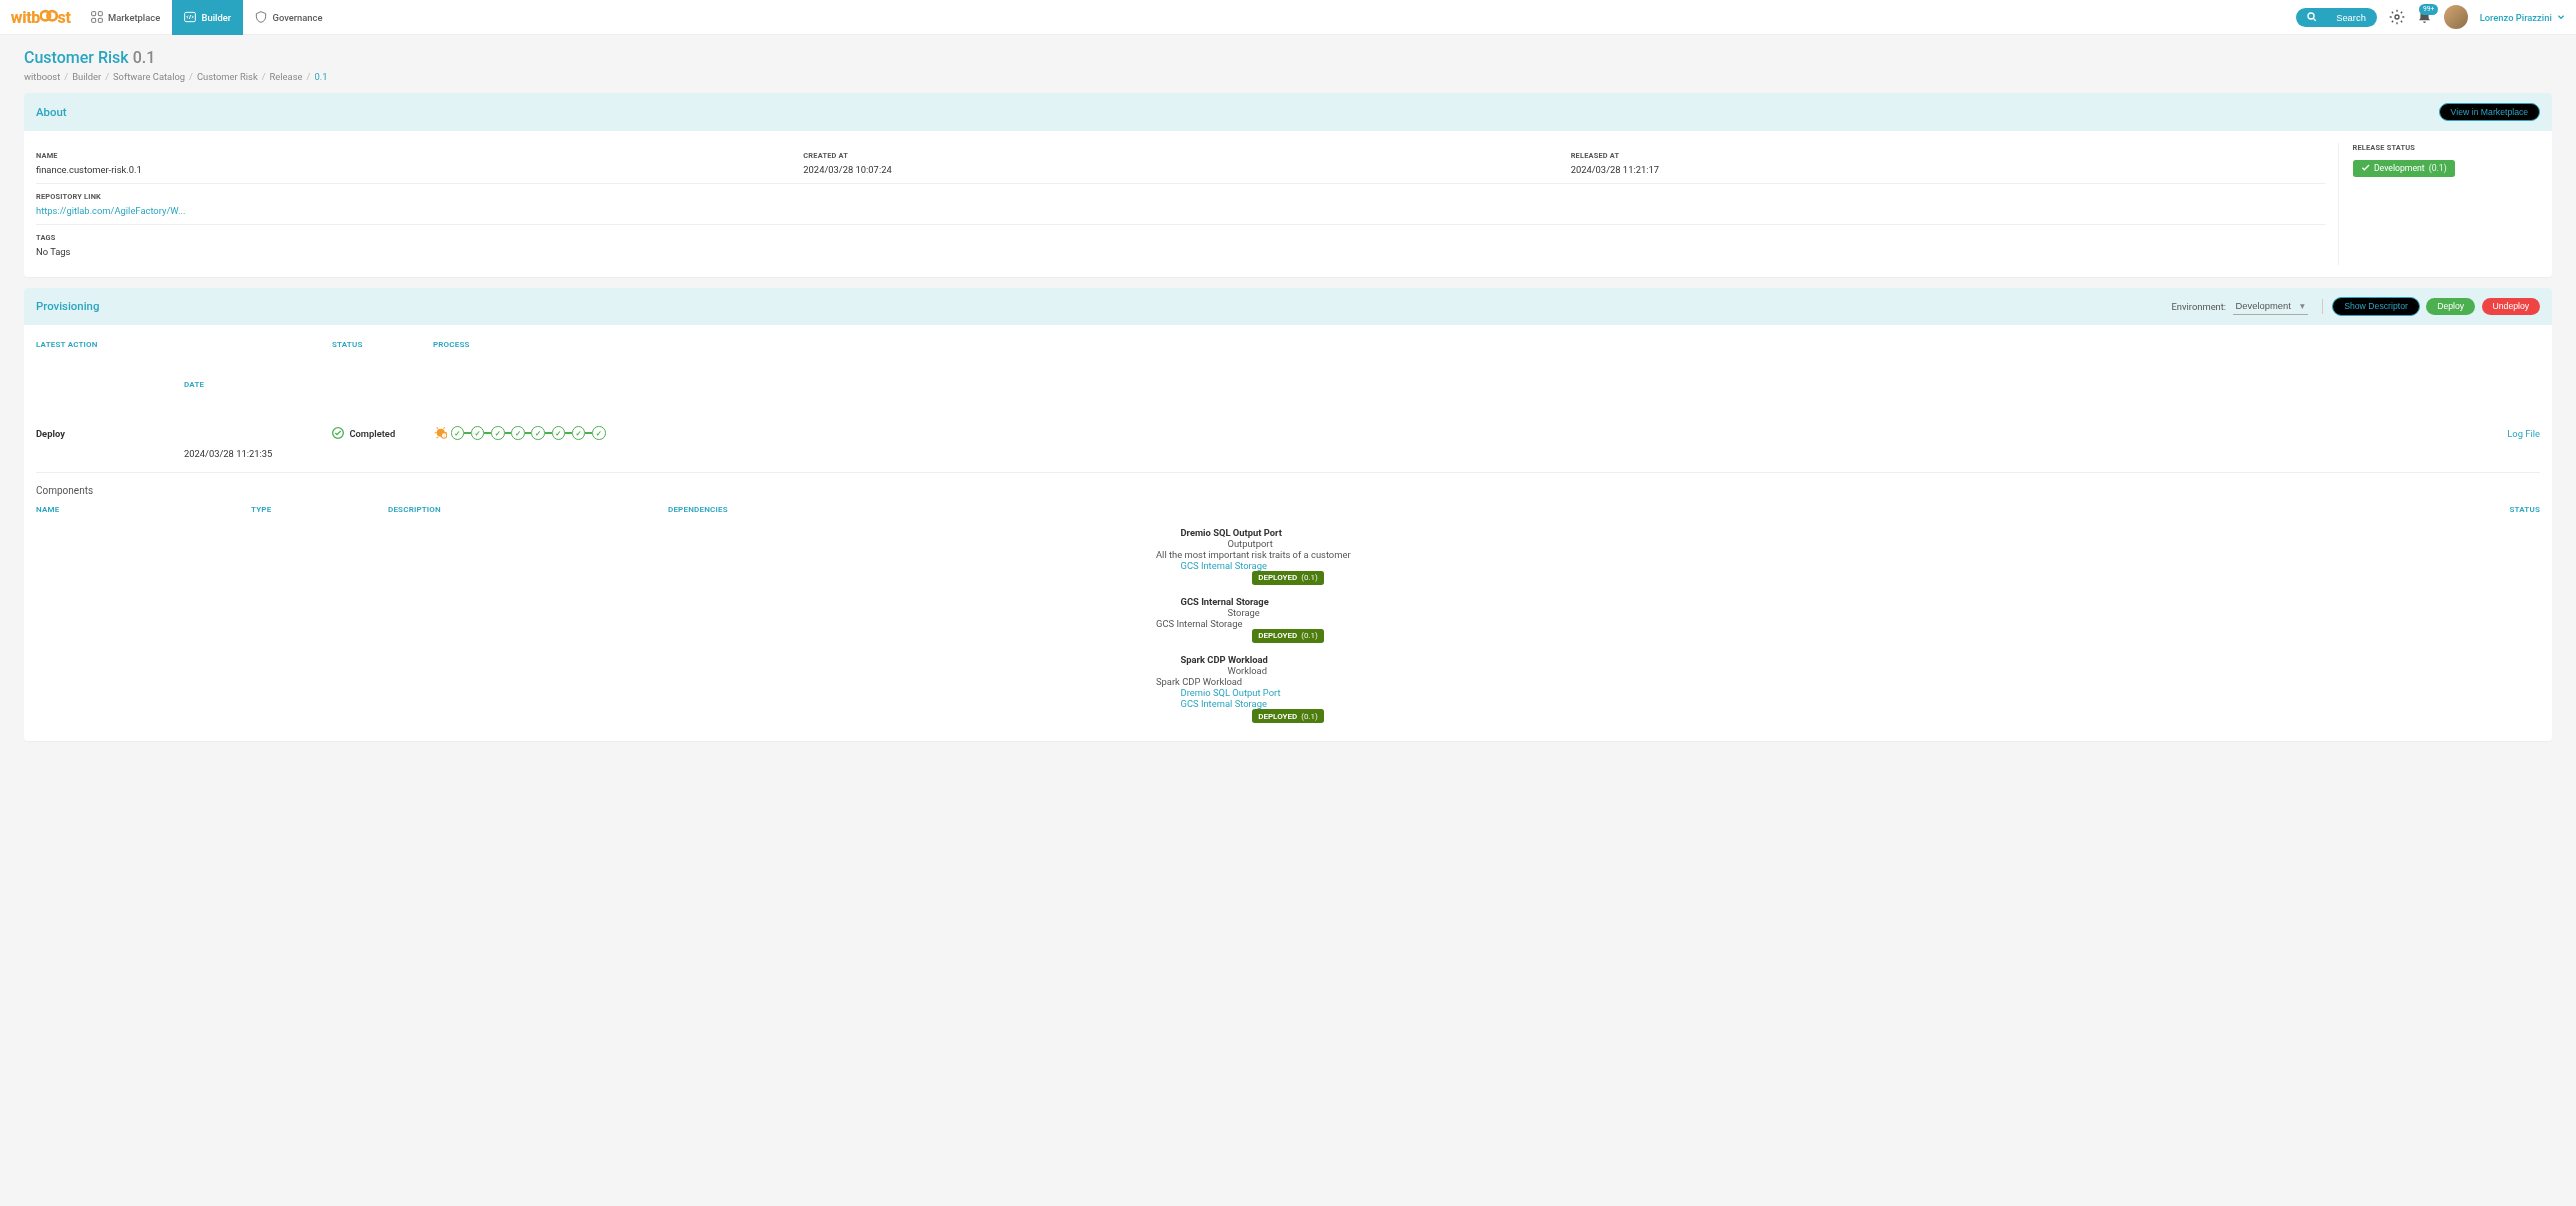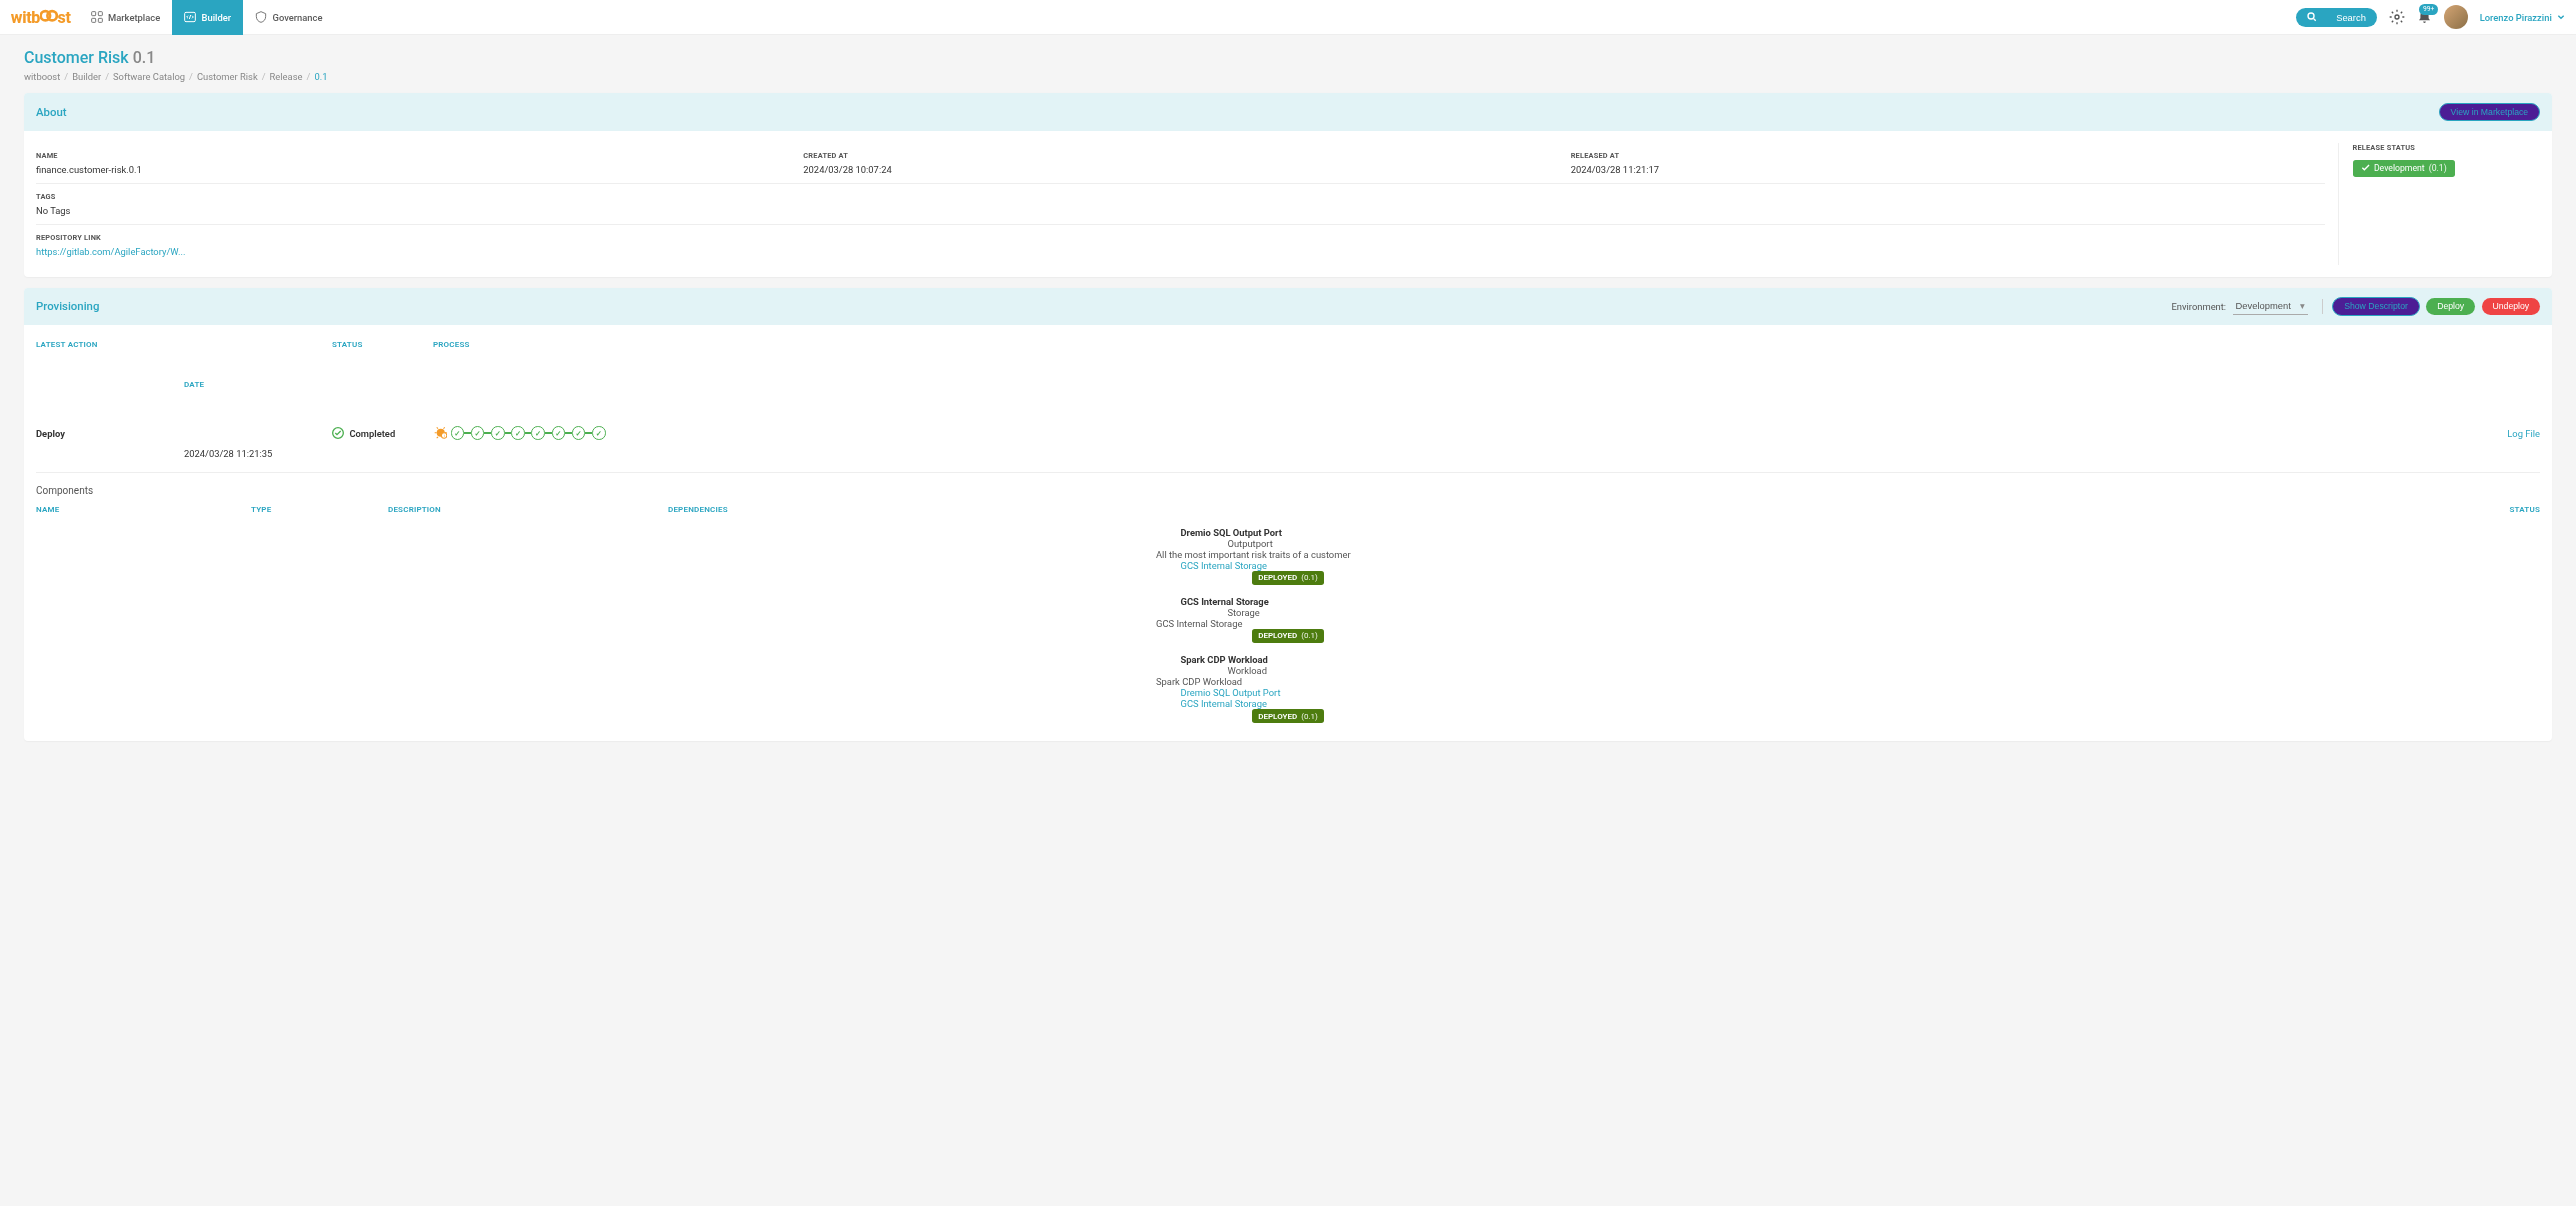--- a/index.html
+++ b/index.html
@@ -28,21 +28,21 @@
 .breadcrumb { color: #888; font-size: 9.4px; margin-bottom: 10.8px; }
 .breadcrumb a { color: #888; text-decoration: none; }
 .breadcrumb .current { color: #2aa5c1; }
 .breadcrumb .sep { margin: 0 4px; color: #bbb; }
 
 .card { background: #fff; border-radius: 4px; margin-bottom: 10.8px; overflow: hidden; box-shadow: 0 0.7px 1.3px rgba(0,0,0,0.04); }
 .card-header { background: #e2f3f6; padding: 9.4px 12px; display: flex; align-items: center; justify-content: space-between; }
 .card-header h2 { font-size: 11.4px; font-weight: 500; color: #2aa5c1; }
 .card-body { padding: 12px; }
 
-.btn-outline { background: #4c1d95; border: 0.7px solid #2aa5c1; color: #2aa5c1; border-radius: 10.8px; padding: 3.4px 10.8px; cursor: pointer; font-size: 8.7px; font-weight: 500; text-align: center; }
+.btn-outline { background: #000000; border: 0.7px solid #2aa5c1; color: #2aa5c1; border-radius: 10.8px; padding: 3.4px 10.8px; cursor: pointer; font-size: 8.7px; font-weight: 500; text-align: center; }
 .btn-green { background: #4caf50; color: #fff; border: none; border-radius: 10.8px; padding: 3.4px 10.8px; cursor: pointer; font-size: 8.7px; font-weight: 500; }
 .btn-red { background: #ef4444; color: #fff; border: none; border-radius: 10.8px; padding: 3.4px 10.8px; cursor: pointer; font-size: 8.7px; font-weight: 500; }
 
 .about-grid { display: flex; }
 .about-left { flex: 1; padding-right: 13.5px; }
 .about-right { width: 202px; border-left: 0.7px solid #eee; padding-left: 13.5px; }
 .about-row { display: flex; border-bottom: 0.7px solid #eee; padding: 8px 0; gap: 13.5px; }
 .about-row:last-child { border-bottom: none; }
 .about-field { flex: 1; }
 .about-label { font-size: 7.4px; font-weight: 700; color: #555; letter-spacing: 0.2px; margin-bottom: 4px; }
@@ -191,28 +191,28 @@
               <div class="about-label">CREATED AT</div>
               <div class="about-value">2024/03/28 10:07:24</div>
             </div>
             <div class="about-field">
               <div class="about-label">RELEASED AT</div>
               <div class="about-value">2024/03/28 11:21:17</div>
             </div>
           </div>
           <div class="about-row">
             <div class="about-field">
+              <div class="about-label">REPOSITORY LINK</div>
+              <a href="#" class="about-link">https://gitlab.com/AgileFactory/W...</a>
+            </div>
+          </div>
+          <div class="about-row">
+            <div class="about-field">
               <div class="about-label">TAGS</div>
               <div class="about-value">No Tags</div>
-            </div>
-          </div>
-          <div class="about-row">
-            <div class="about-field">
-              <div class="about-label">REPOSITORY LINK</div>
-              <a href="#" class="about-link">https://gitlab.com/AgileFactory/W...</a>
             </div>
           </div>
         </div>
         <div class="about-right">
           <div class="about-label">RELEASE STATUS</div>
           <div style="height:4px"></div>
           <span class="status-badge">
             <span>
                 <svg width="9.4" height="9.4" viewBox="0 0 14 14" fill="none" stroke="#fff" stroke-width="2">
                   <path d="M2 7l3 3 7-7"></path>

